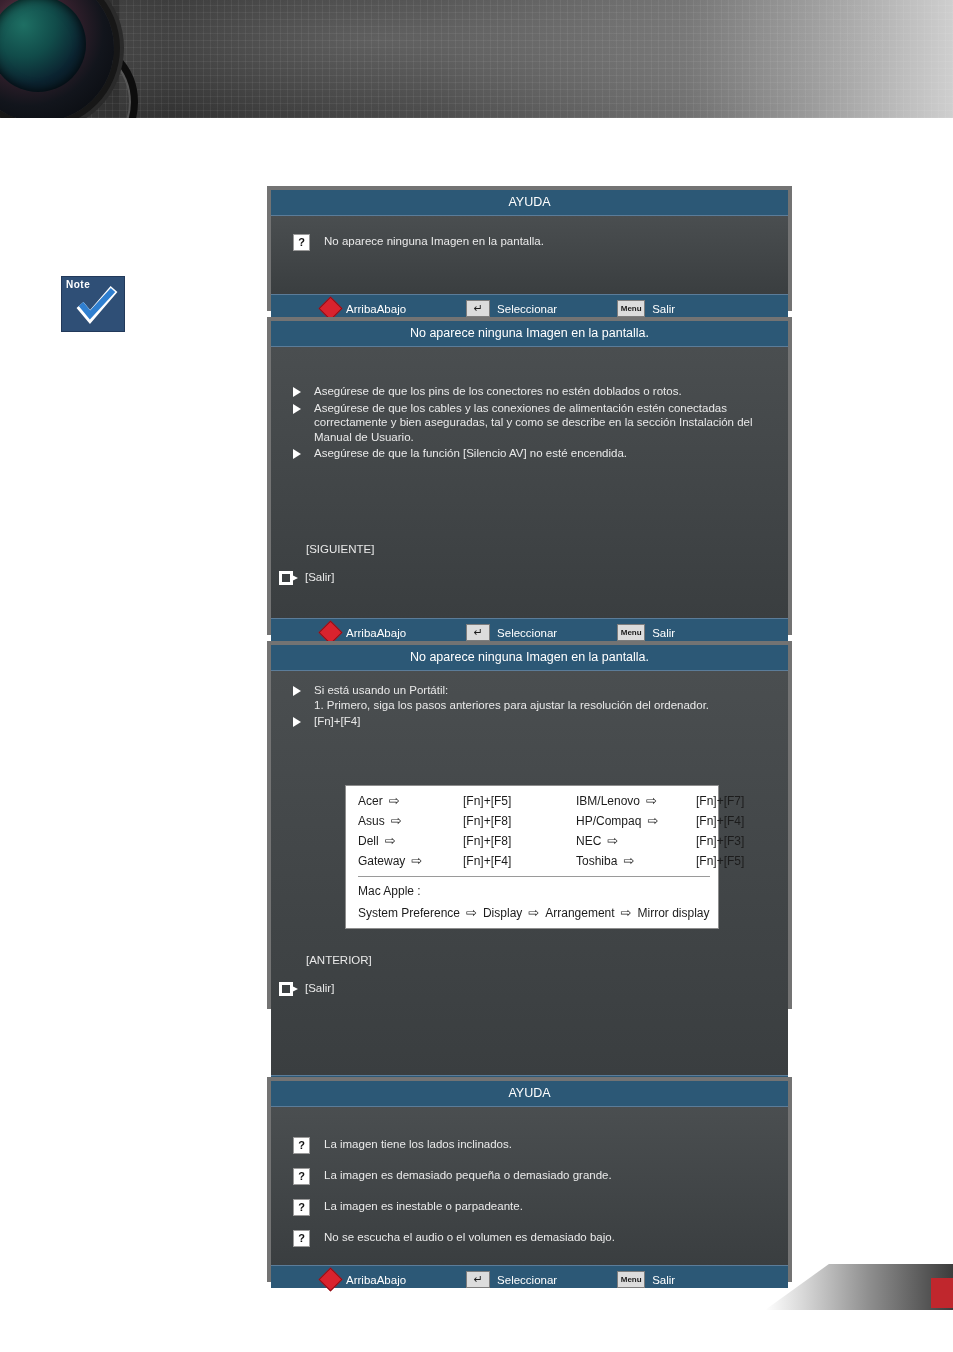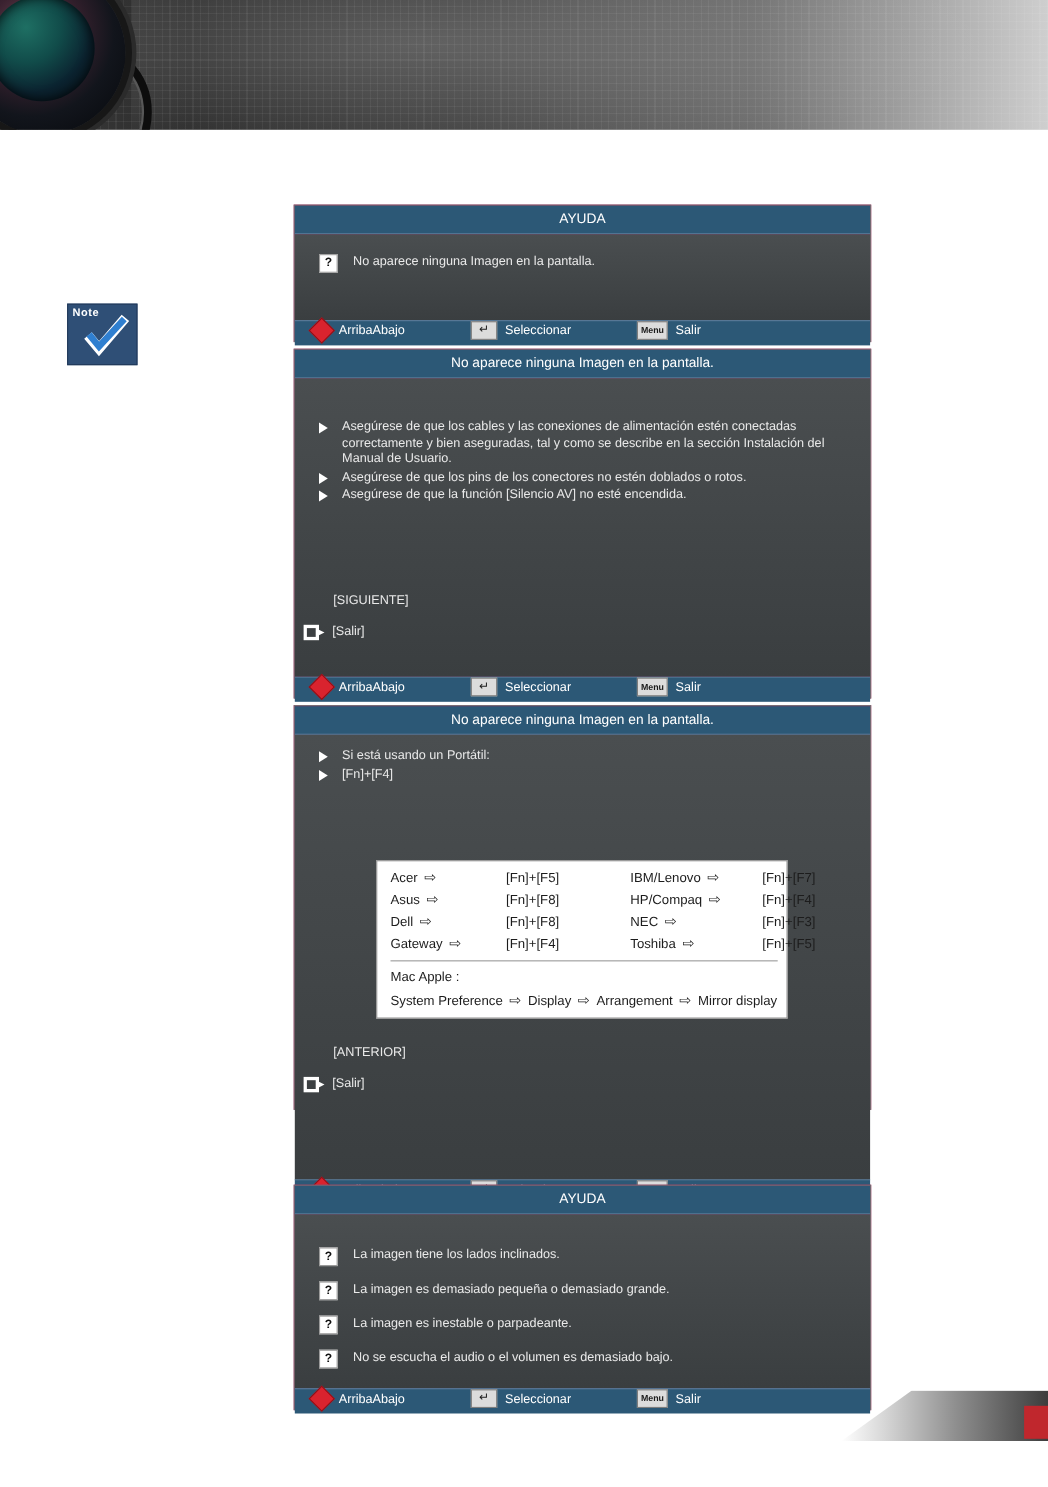--- a/index.html
+++ b/index.html
@@ -83,44 +83,45 @@
   }
   .note-check {
     position: absolute;
     left: 14px; top: 8px;
     width: 44px; height: 44px;
   }
 
   
   .osd {
     position: absolute;
-    border: 1px solid #737373;
-    background: #be185d;
+    border: 4px solid #737373;
+    background: #0f766e;
     box-sizing: border-box;
   }
   .osd-title {
     background: #2c5876;
     color: #ffffff;
     font-size: 12.5px;
     text-align: center;
     padding: 5px 0 6px 0;
     border-bottom: 1px solid #5b7c99;
   }
   .osd-body {
     background: linear-gradient(180deg, #4a4e50 0%, #3a3e40 100%);
     color: #e8e8e8;
   }
   .osd-footer {
     background: #2c5876;
     border-top: 1px solid #5b7c99;
     height: 22px;
     display: flex;
-    align-items: flex-start;
+    align-items: flex-end;
     color: #ffffff;
     font-size: 11.5px;
+    padding-left: 35px;
   }
   .foot-item {
     display: flex;
     align-items: center;
     gap: 7px;
   }
   .foot-gap-a { width: 16px; }
   .foot-gap-c { width: 60px; }
 
   .nav-diamond {
@@ -308,25 +309,25 @@
     </div>
   </div>
 </div>
 
 <div class="osd" style="left:267px; top:317px; width:525px; height:318px;">
   <div class="osd-title">No aparece ninguna Imagen en la pantalla.</div>
   <div class="osd-body" style="height:271px; padding:37px 22px 0 22px; box-sizing:border-box; position:relative;">
 
     <div class="bullet-row">
       <span class="tri"></span>
-      <span class="bullet-text">Asegúrese de que los cables y las conexiones de alimentación estén conectadas correctamente y bien aseguradas, tal y como se describe en la sección Instalación del Manual de Usuario.</span>
+      <span class="bullet-text">Asegúrese de que los pins de los conectores no estén doblados o rotos.</span>
     </div>
     <div class="bullet-row">
       <span class="tri"></span>
-      <span class="bullet-text">Asegúrese de que los pins de los conectores no estén doblados o rotos.</span>
+      <span class="bullet-text">Asegúrese de que los cables y las conexiones de alimentación estén conectadas correctamente y bien aseguradas, tal y como se describe en la sección Instalación del Manual de Usuario.</span>
     </div>
     <div class="bullet-row">
       <span class="tri"></span>
       <span class="bullet-text">Asegúrese de que la función [Silencio AV] no esté encendida.</span>
     </div>
 
     <div style="position:absolute; left:35px; top:196px;" class="plain-text">[SIGUIENTE]</div>
 
     <div class="exit-row" style="position:absolute; left:8px; top:220px;">
       <span class="exit-icon"></span>
@@ -353,20 +354,21 @@
 </div>
 
 <div class="osd" style="left:267px; top:641px; width:525px; height:368px;">
   <div class="osd-title">No aparece ninguna Imagen en la pantalla.</div>
   <div class="osd-body" style="height:404px; padding:12px 22px 0 22px; box-sizing:border-box; position:relative;">
 
     <div class="bullet-row">
       <span class="tri"></span>
       <div>
         <div class="bullet-text">Si está usando un Portátil:</div>
+        <div class="bullet-text">1. Primero, siga los pasos anteriores para ajustar la resolución del ordenador.</div>
       </div>
     </div>
     <div class="bullet-row">
       <span class="tri"></span>
       <div>
         <div class="bullet-text">[Fn]+[F4]</div>
       </div>
     </div>
 
     <div class="hotkey-table" style="position:absolute; left:74px; top:114px; width:352px;">

